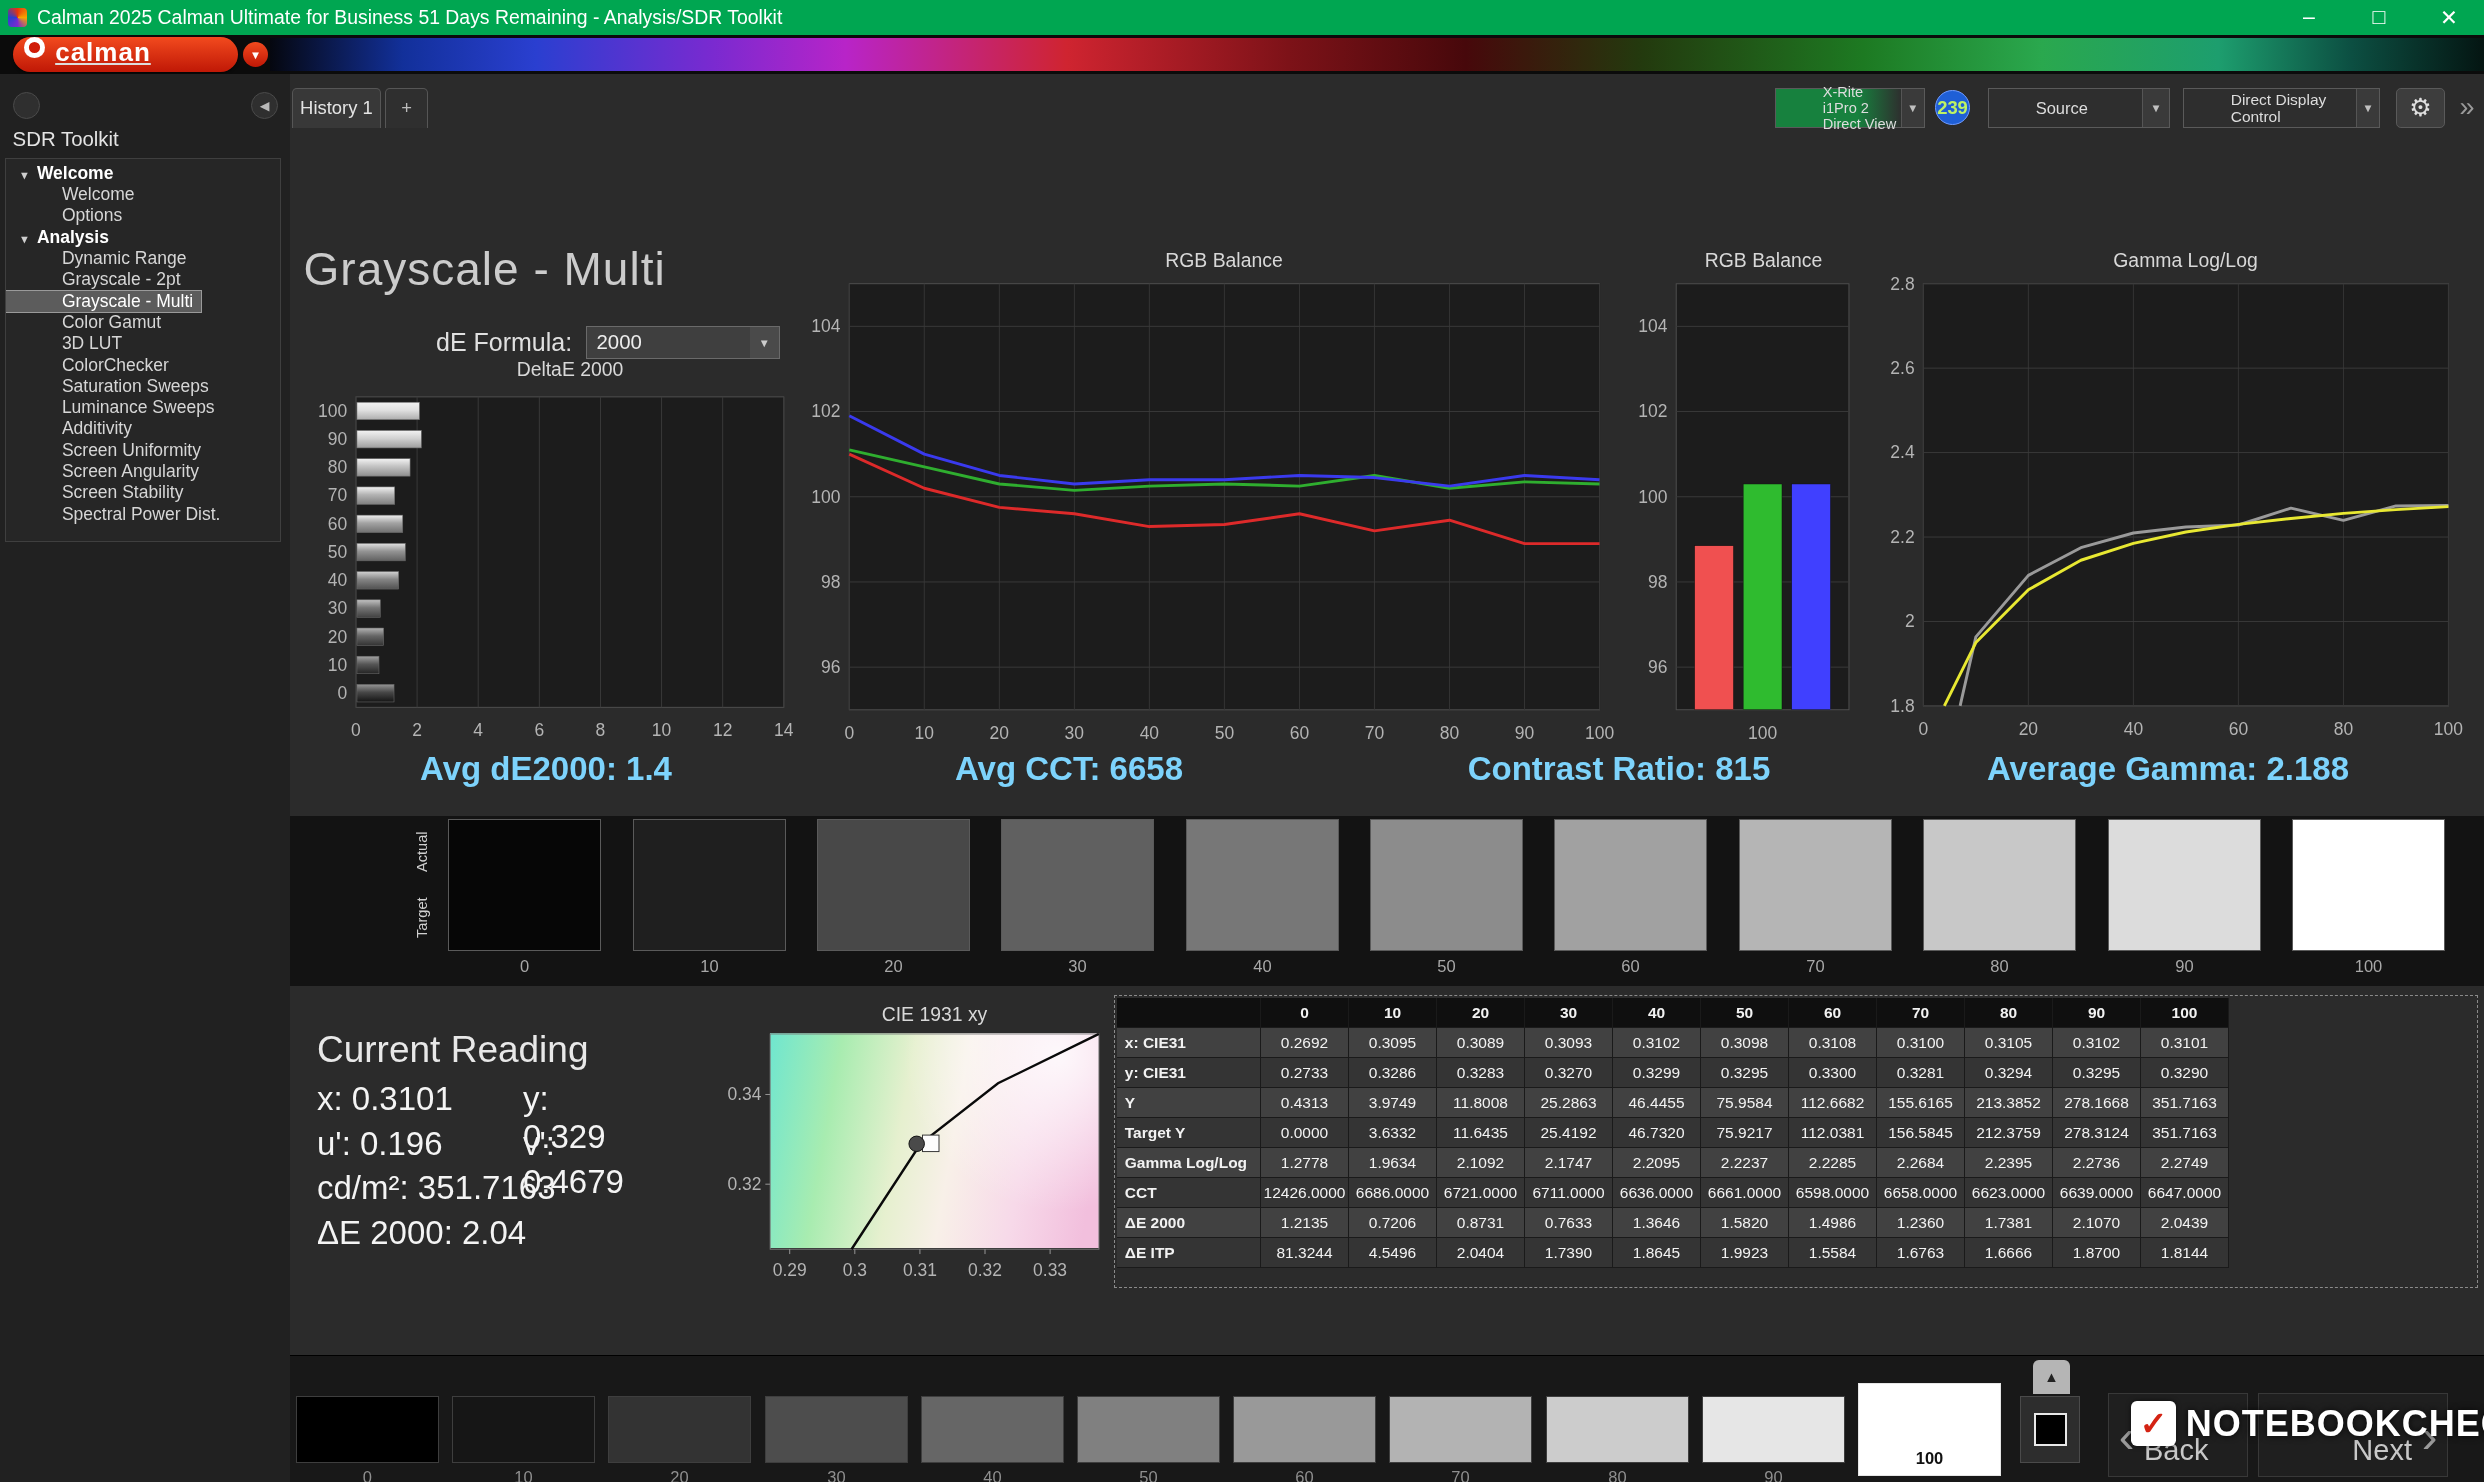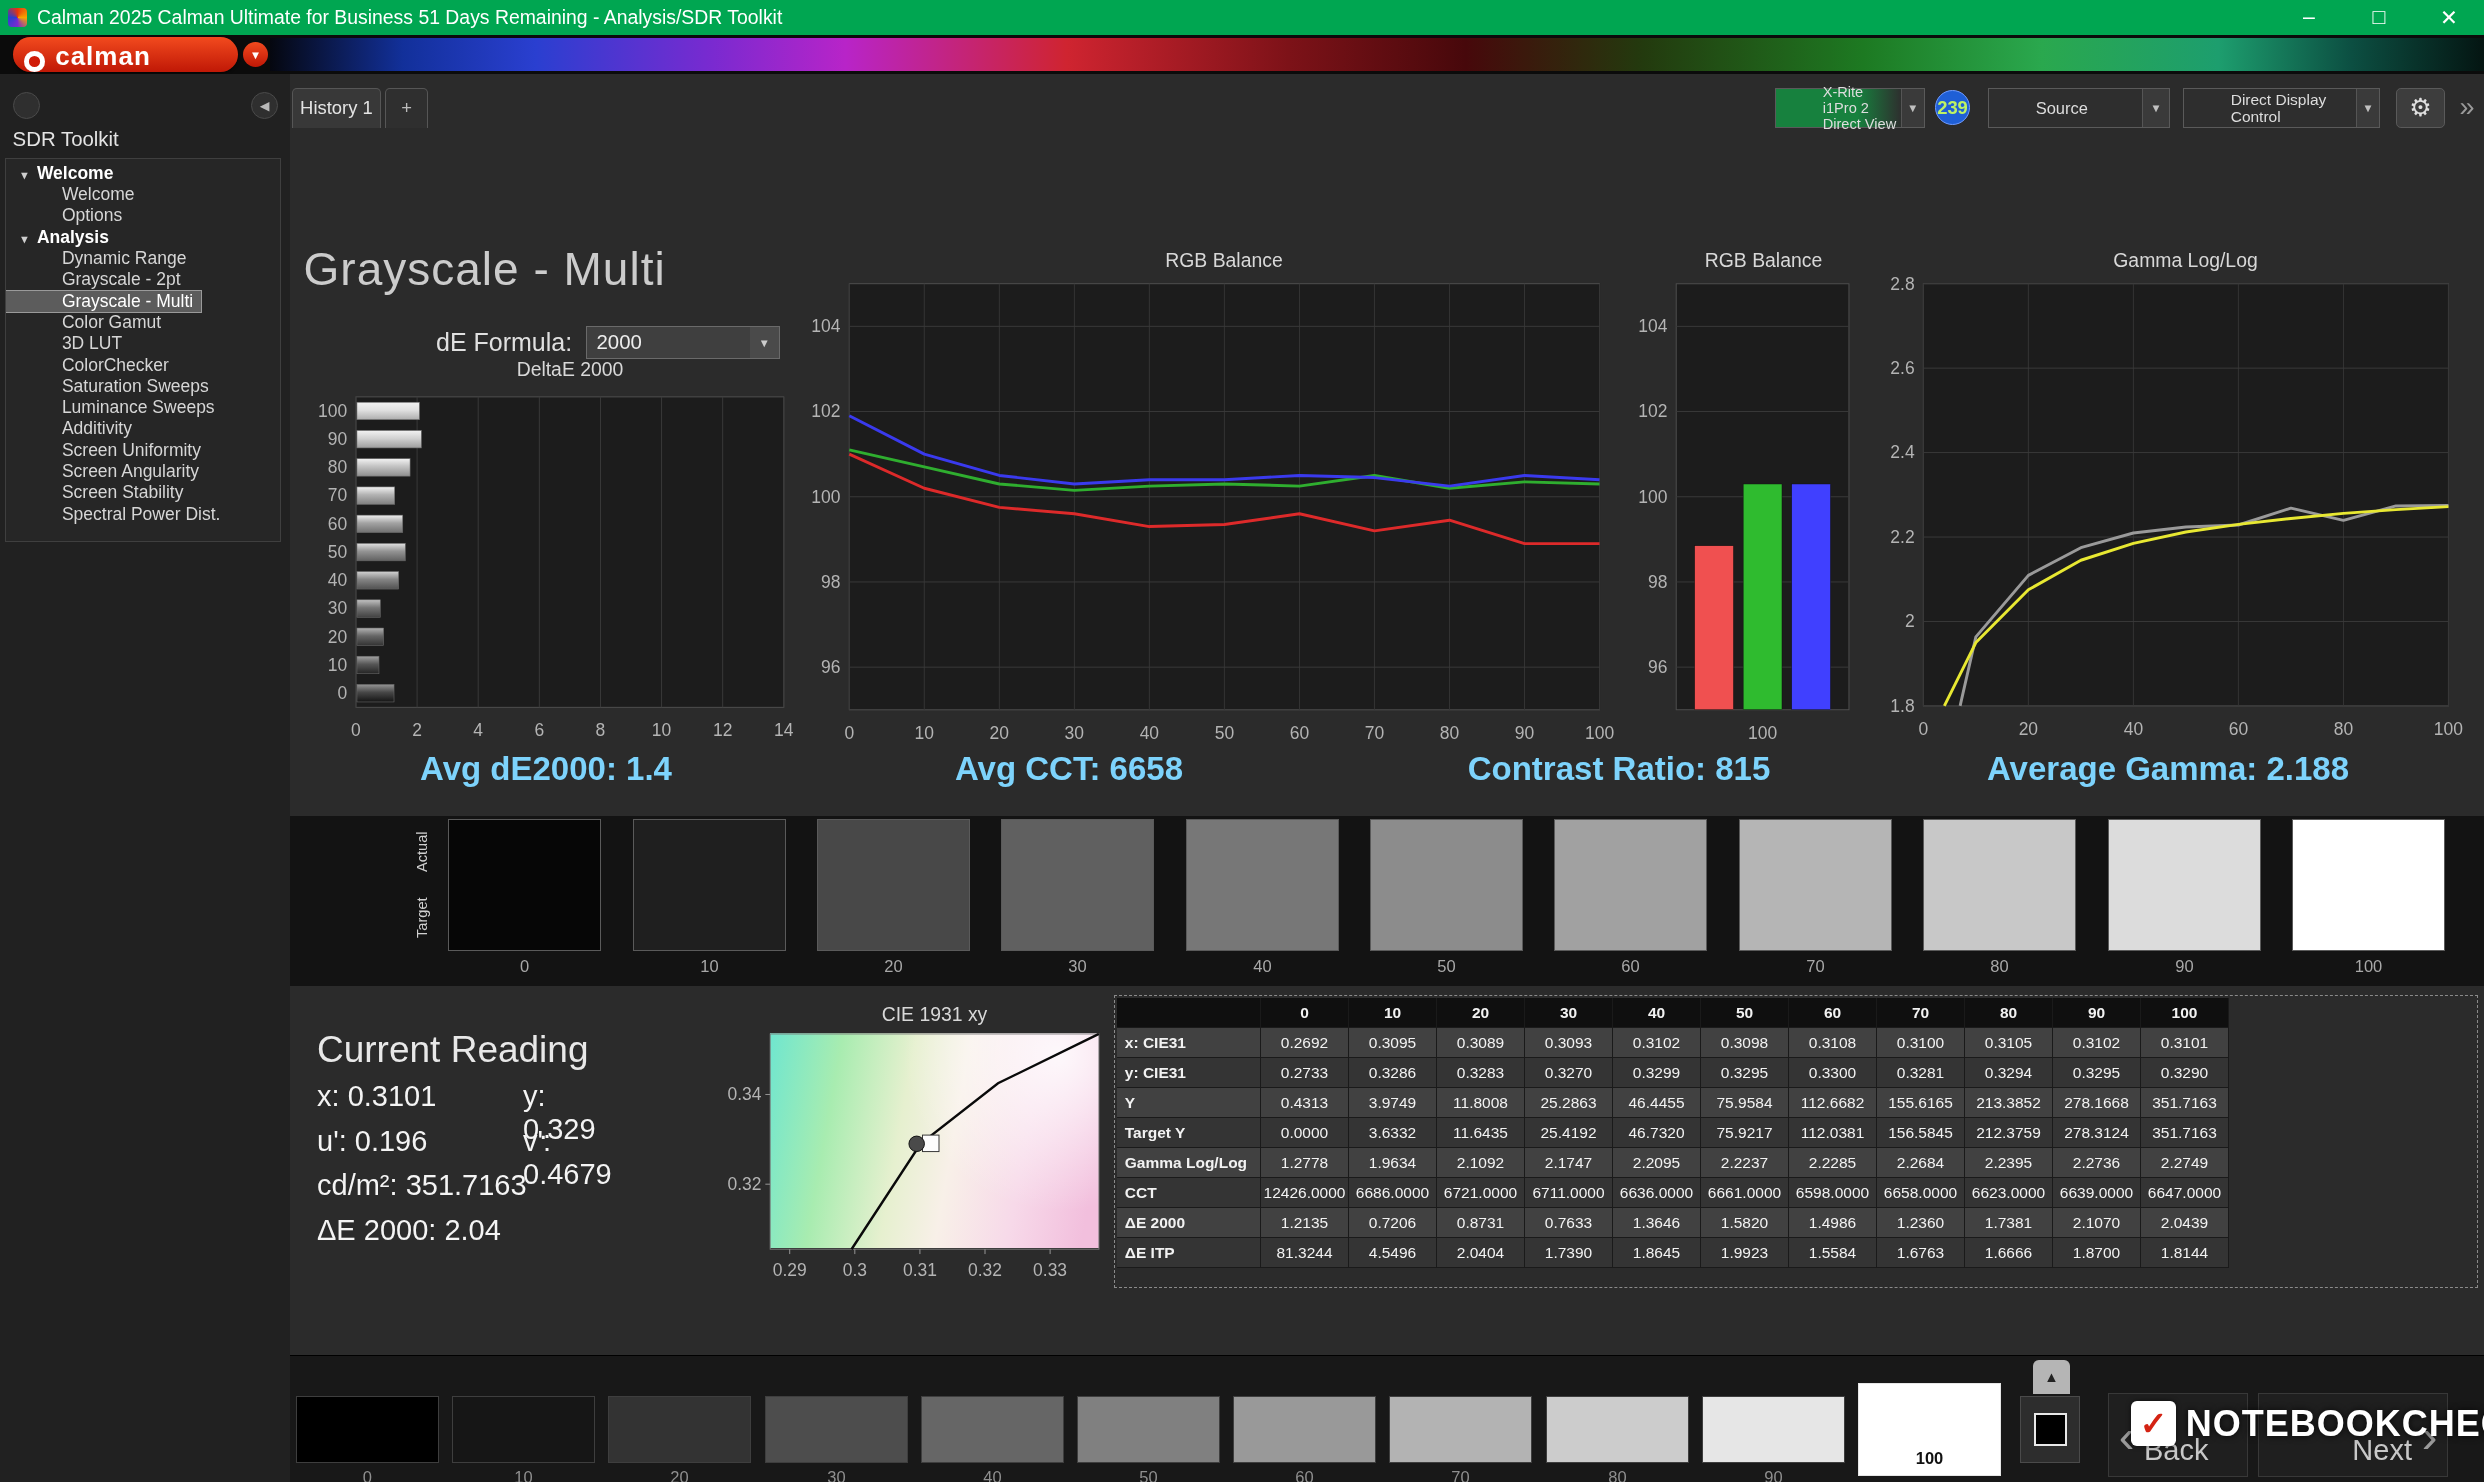--- a/index.html
+++ b/index.html
@@ -16,22 +16,22 @@
   .win-btn{width:70px;height:35px;display:flex;align-items:center;justify-content:center;
            color:#fff;font-size:21.3px;}
 
   
   .brandrow{position:absolute;left:0;top:35px;width:2484px;height:39px;background:#0b0b0b;}
   .rainbow{position:absolute;left:270px;right:0;top:2.9px;height:33px;
     background:linear-gradient(90deg,#05070f 0%,#12309a 6%,#2a3fd0 12%,#7a2ad0 20%,#b824c8 26%,
       #cf2430 36%,#7d1218 46%,#47080b 54%,#233a0e 62%,#1d7a22 72%,#2aa84e 80%,#1d9e6e 88%,
       #0c4f42 94%,#041512 100%);}
   .logo-pill{position:absolute;left:12.6px;top:1.9px;width:225px;height:35px;border-radius:17.5px;
-    background:linear-gradient(#f24a1e,#c01806);display:flex;align-items:flex-end;gap:9.7px;
-    padding-left:11.6px;box-shadow:0 1px 2.9px rgba(0,0,0,.7);}
+    background:linear-gradient(#f24a1e,#c01806);display:flex;align-items:flex-start;gap:9.7px;
+    padding-left:11.6px;box-shadow:0 1px 2.9px rgba(0,0,0,.7);text-decoration:underline;}
   .logo-mark{width:21.3px;height:21.3px;border-radius:50%;background:#fff;
     box-shadow:inset 0 0 0 4.9px #fff, inset 0 0 0 10.7px #d01c08;}
   .logo-text{color:#fff;font-size:26px;font-weight:bold;letter-spacing:1px;}
   .logo-caret{position:absolute;left:243px;top:6.8px;width:25px;height:25px;border-radius:50%;
     background:linear-gradient(#f24a1e,#c01806);color:#fff;font-size:11.6px;display:flex;
     align-items:center;justify-content:center;}
 
   
   .sidebar{position:absolute;left:0;top:74px;width:290px;height:1409px;background:#212121;}
   .sb-circle{position:absolute;width:27px;height:27px;border-radius:50%;background:#2f2f2f;
@@ -100,21 +100,21 @@
   
   .swatchstrip{position:absolute;left:0;top:689px;width:2194px;height:170px;background:#131313;}
   .rot{position:absolute;left:124px;writing-mode:vertical-rl;transform:rotate(180deg);
       font-size:14.6px;color:#d0d0d0;height:60px;text-align:center;}
   .swatch{position:absolute;top:2.9px;width:153px;}
   .swatch-box{height:132px;border:1px solid #5a5a5a;}
   .swatch-lb{text-align:center;font-size:16.5px;color:#a8a8a8;margin-top:5.8px;}
 
   
   .cr-title{position:absolute;left:27px;top:902px;font-size:37px;color:#e8e8e8;}
-  .cr-row{position:absolute;left:27px;font-size:29px;color:#f4f4f4;}
+  .cr-row{position:absolute;left:27px;font-size:33px;color:#f4f4f4;}
   .cr-row .v2{position:absolute;left:206px;}
   .cie-bg{position:absolute;left:480px;top:906px;width:329px;height:215px;
     background:
       radial-gradient(circle at 88% 10%, rgba(255,255,255,.85), rgba(255,255,255,0) 45%),
       linear-gradient(100deg,#6fe6cf 0%,#a8ecb0 20%,#e6f0cf 40%,#f8f0e8 55%,#f7d9e9 75%,#f2bfdd 95%);}
   .dash-box{position:absolute;left:824px;top:868px;width:1364px;height:293px;
       border:1.9px dashed #8a8a8a;}
   #mtable{position:absolute;left:827px;top:871px;display:grid;
       grid-template-columns:144px repeat(11,88px);}
   .tc{height:30px;line-height:30px;font-size:15.5px;color:#f2f2f2;text-align:center;

